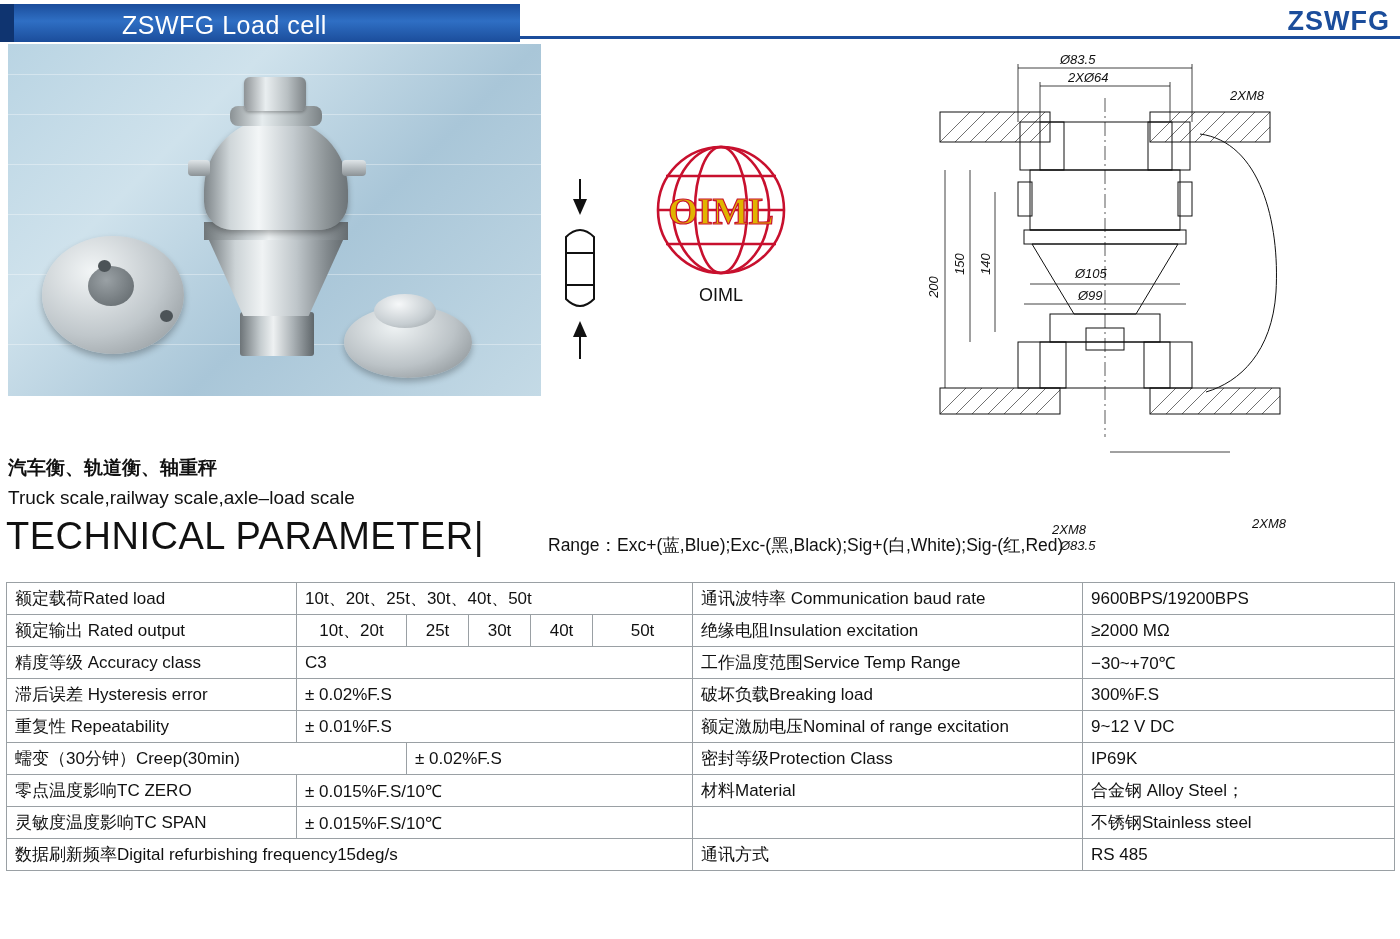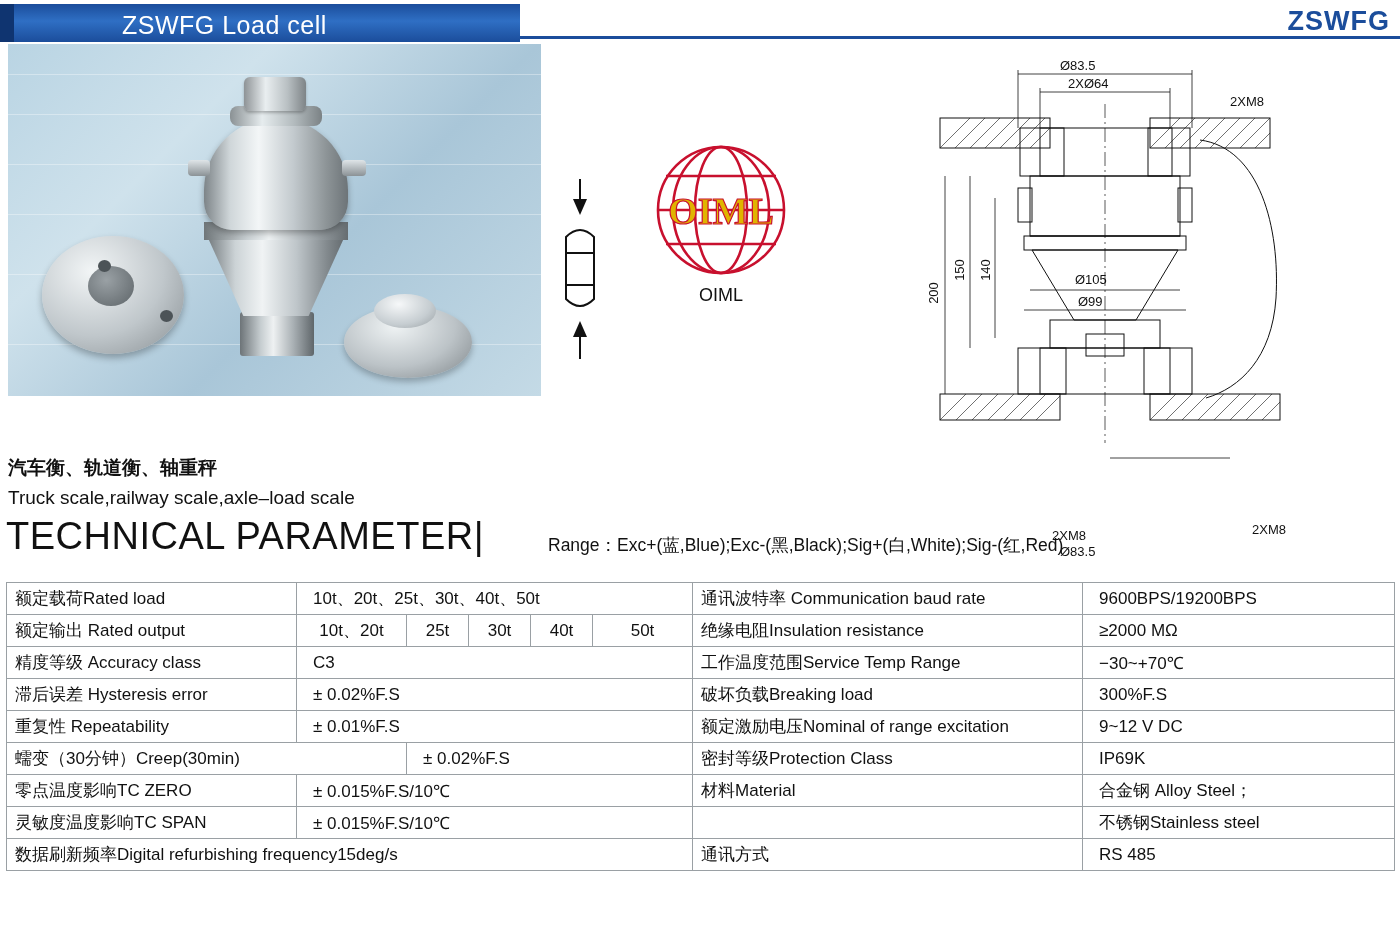--- a/index.html
+++ b/index.html
@@ -111,21 +111,21 @@
 
   
   #symbol{position:absolute;left:540px;top:175px;width:80px;height:190px;}
   #oiml{position:absolute;left:636px;top:140px;width:170px;height:180px;text-align:center;}
   #oiml-caption{
     position:absolute;left:636px;top:285px;width:170px;text-align:center;
     font-size:18px;color:#111;
   }
 
   
-  #drawing{position:absolute;left:900px;top:48px;width:490px;height:510px;}
+  #drawing{position:absolute;left:900px;top:42px;width:490px;height:510px;font-style:italic;}
 
   
   #app-cn{
     position:absolute;left:8px;top:455px;font-size:19px;font-weight:bold;color:#111;
   }
   #app-en{
     position:absolute;left:8px;top:487px;font-size:19px;color:#111;
   }
   #tech-title{
     position:absolute;left:6px;top:515px;font-size:38px;letter-spacing:.5px;color:#111;
@@ -143,21 +143,21 @@
   td{
     border:1px solid #9aa0a4;
     font-size:17px;
     padding:3px 6px;
     height:25px;
     color:#111;
     white-space:nowrap;
     overflow:hidden;
   }
   td.lbl{padding-left:8px;}
-  td.val{padding-left:16px;}
+  td.val{padding-left:8px;}
   .sub{text-align:center;padding:3px 18px;}
 </style>
 </head>
 <body>
 
 <div id="header">
   <div id="header-band"></div>
   <div id="header-band-left"></div>
   <div id="header-title">ZSWFG  Load cell</div>
   <div id="header-rule"></div>
@@ -340,21 +340,21 @@
         <td class="val">9600BPS/19200BPS</td>
       </tr>
 
       <tr>
         <td class="lbl">额定输出 Rated output</td>
         <td class="sub">10t、20t</td>
         <td class="sub">25t</td>
         <td class="sub">30t</td>
         <td class="sub">40t</td>
         <td class="sub">50t</td>
-        <td class="lbl">绝缘电阻Insulation resistance</td>
+        <td class="lbl">绝缘电阻Insulation excitation</td>
         <td class="val">≥2000 MΩ</td>
       </tr>
 
 
       <tr>
         <td class="lbl">精度等级 Accuracy class</td>
         <td class="val" colspan="5">C3</td>
         <td class="lbl">工作温度范围Service Temp Range</td>
         <td class="val">−30~+70℃</td>
       </tr>

